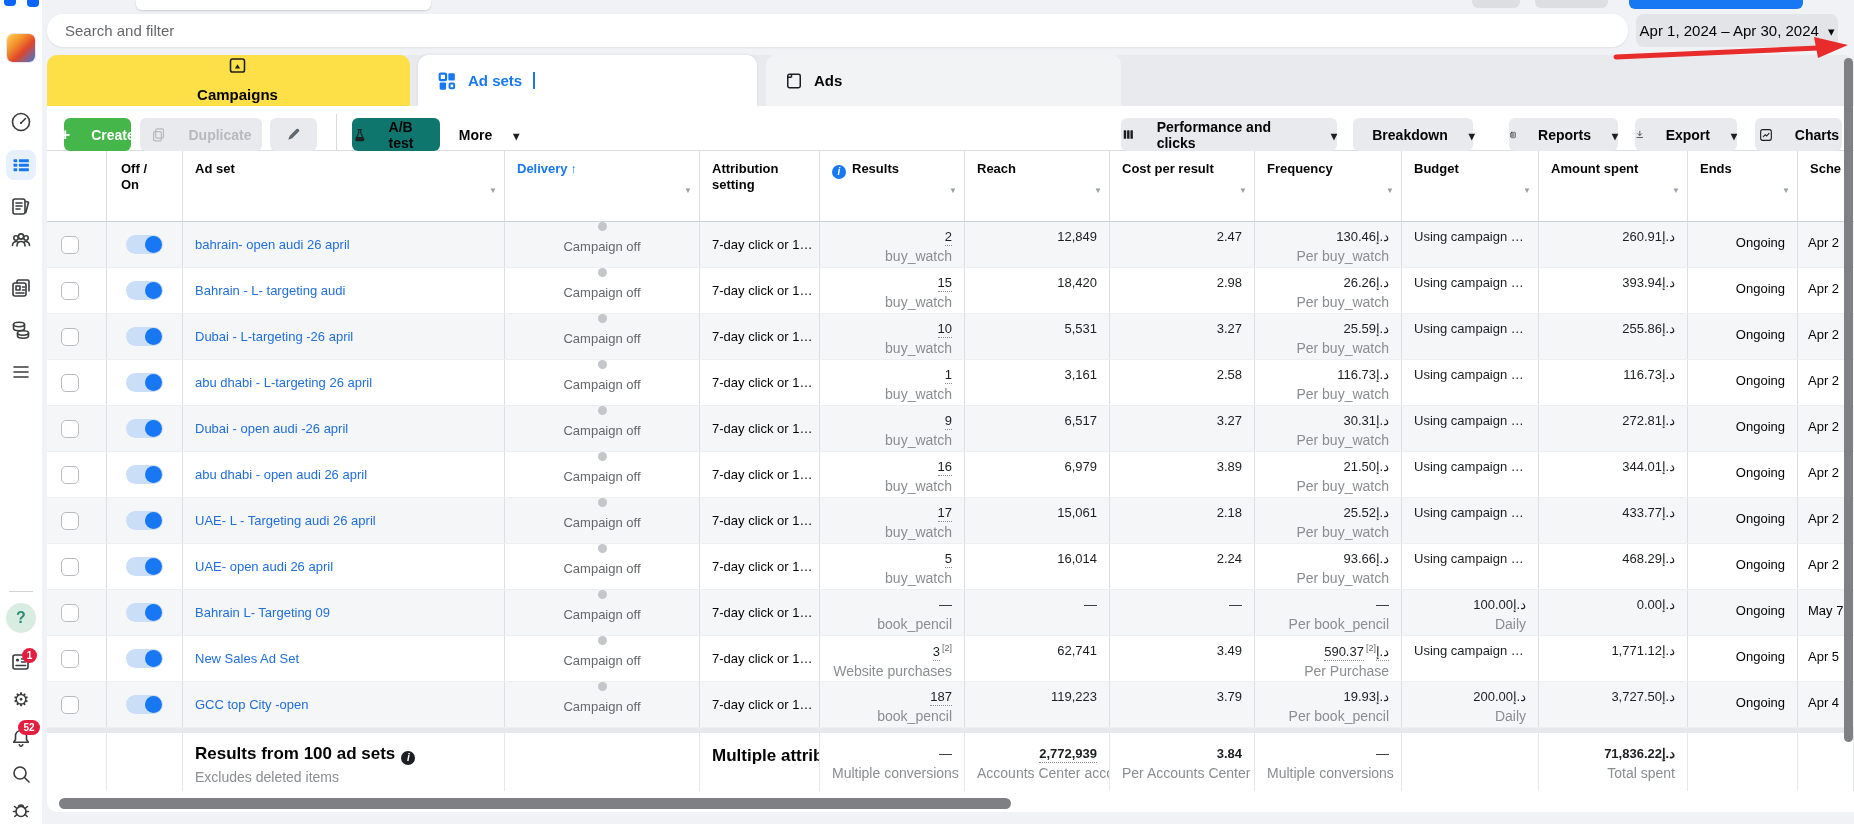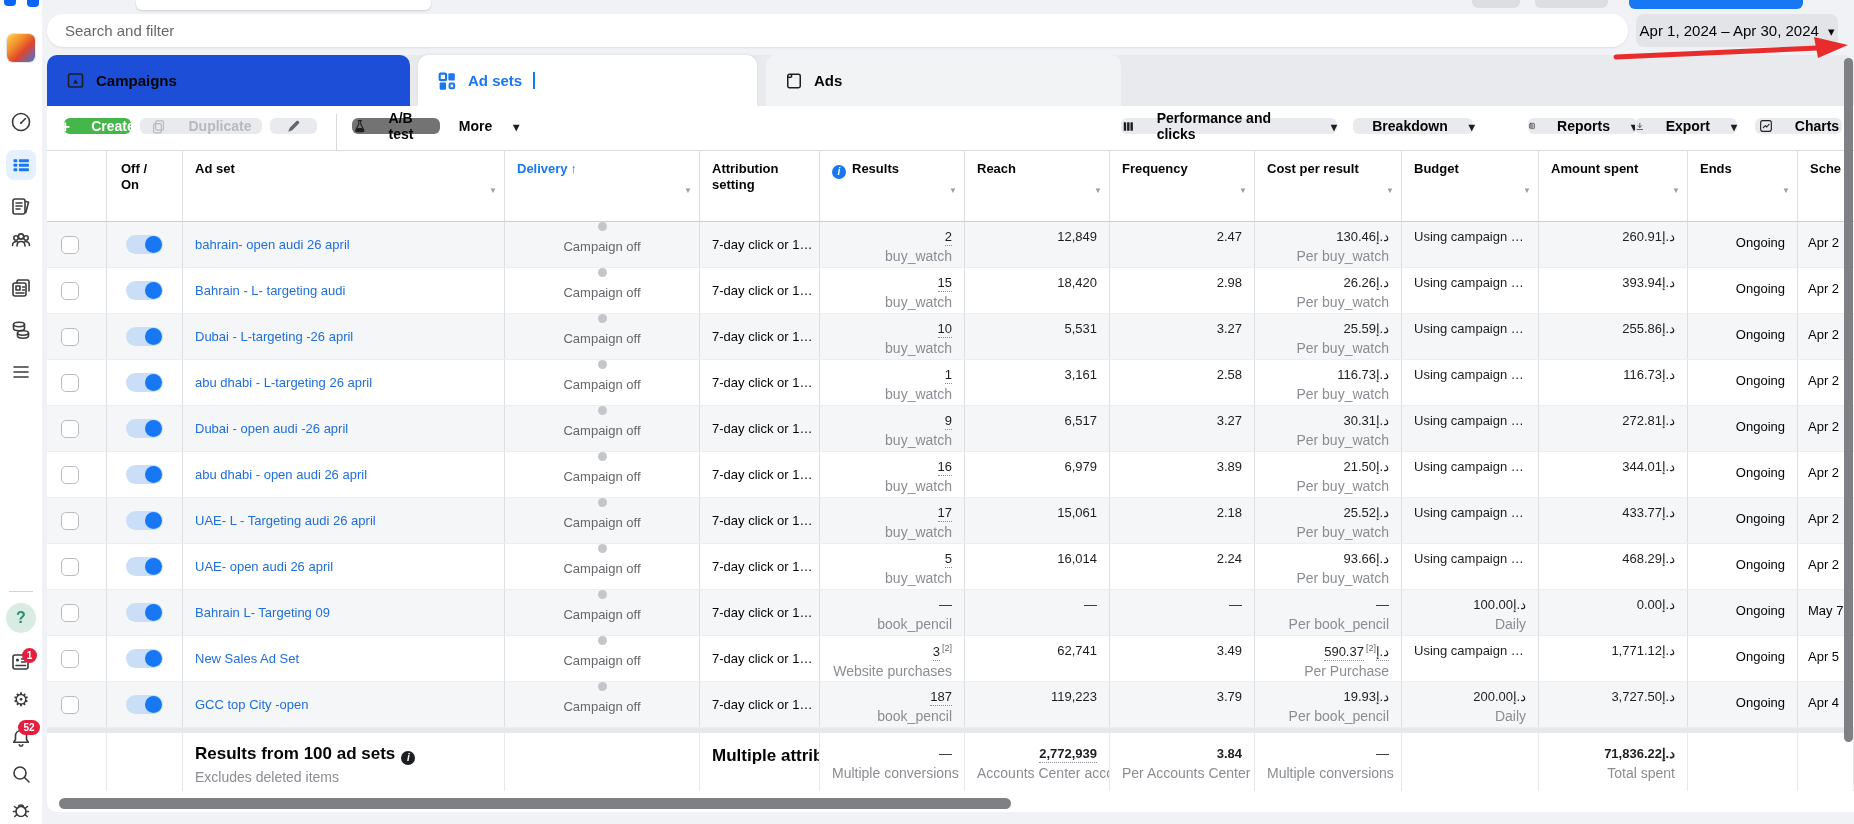--- a/index.html
+++ b/index.html
@@ -39,44 +39,44 @@
   .date-btn { position:absolute; left:1636px; top:14px; width:202px; height:33px; background:#e2e4e8; border-radius:8px;
     display:flex; align-items:center; justify-content:center; gap:9px; font-size:15px; color:#050505; cursor:pointer; }
   .date-caret::after { content:"\25BE"; font-size:13px; color:#050505; }
   .red-arrow { position:absolute; left:1610px; top:34px; z-index:9; pointer-events:none; }
 
   
   .tab-strip { position:absolute; left:47px; top:55px; width:1807px; height:51px; background:#e8eaee; border-radius:10px 10px 0 0; }
   .tab { position:absolute; top:0; height:51px; display:flex; align-items:center; gap:10px; padding-left:18px;
     font-size:15px; font-weight:bold; border-radius:10px 10px 0 0; cursor:pointer; }
   .tab svg { flex:0 0 auto; }
-  .tab-campaigns { left:0; width:363px; background:#1d4ed8; color:#050505; }
+  .tab-campaigns { left:0; width:363px; background:#fde047; color:#050505;flex-direction:column; }
   .tab-adsets { left:371px; width:339px; background:#fff; color:#1877f2; box-shadow:0 -1px 3px rgba(0,0,0,.06); }
   .tab-ads { left:719px; width:355px; background:#f2f3f5; color:#050505; }
   .cursor-bar { width:1.5px; height:17px; background:#1877f2; margin-left:1px; }
 
   
   .panel { position:absolute; left:47px; top:106px; width:1807px; height:706px; background:#fff; border-radius:0 0 0 10px; }
 
   
-  .btn { position:absolute; top:118px; height:16px; border-radius:6px; display:flex; align-items:center; justify-content:center;
+  .btn { position:absolute; top:118px; height:33px; border-radius:6px; display:flex; align-items:center; justify-content:center;
     gap:21px; font-size:14px; font-weight:bold; cursor:pointer; z-index:3; }
   .btn svg { stroke:#1c1e21; fill:none; stroke-width:1.7; stroke-linecap:round; stroke-linejoin:round; }
   .btn-create { left:64px; width:67px; background:#45b649; color:#fff; }
   .plus::after { content:"+"; font-size:17px; font-weight:bold; color:#fff; line-height:1; }
   .btn-duplicate { left:140px; width:122px; background:#e8eaed; color:#b6bac0; }
   .btn-duplicate svg { stroke:#b6bac0; }
   .btn-edit { left:270px; width:47px; background:#e8eaed; }
   .tool-div { position:absolute; left:336px; top:114px; width:1px; height:40px; background:#d8dadd; }
-  .btn-ab { left:352px; width:88px; background:#737373; color:#050505; }
+  .btn-ab { left:352px; width:88px; background:#0f766e; color:#050505; }
   .btn-more { left:452px; width:74px; background:transparent; color:#050505; }
   .caret::after { content:"\25BE"; font-size:12px; color:#1c1e21; }
   .btn-perf { left:1121px; width:216px; background:#e8eaed; color:#050505; }
   .btn-breakdown { left:1353px; width:120px; background:#e8eaed; color:#050505; }
-  .btn-reports { left:1509px; width:109px; background:#e8eaed; color:#050505;margin-left:19px; }
+  .btn-reports { left:1509px; width:109px; background:#e8eaed; color:#050505; }
   .btn-export { left:1635px; width:102px; background:#e8eaed; color:#050505; }
   .btn-charts { left:1755px; width:87px; background:#e8eaed; color:#050505; }
   .btn .filled { fill:#1c1e21; stroke:none; }
 
   
   .tbl { position:absolute; left:47px; top:150px; width:1807px; }
   .grid { display:grid; grid-template-columns:60px 76px 322px 195px 120px 145px 145px 145px 147px 137px 149px 110px 1fr; }
   .thead { height:72px; border-top:1px solid #dadde1; border-bottom:1px solid #ccd0d5; background:#fff; }
   .th { position:relative; font-size:13px; font-weight:bold; padding:10px 22px 0 12px; border-right:1px solid #dde0e3; line-height:1.25; }
   .th:last-child { border-right:none; overflow:hidden; white-space:nowrap; }
@@ -349,22 +349,22 @@
 <div class="tbl">
 
   <div class="grid thead">
     <div class="th"></div>
     <div class="th" style="padding-left:14px;"><span>Off / On</span></div>
     <div class="th"><span>Ad set</span><span class="fcaret"></span></div>
     <div class="th th-delivery"><span>Delivery</span><span class="sortup"></span><span class="fcaret"></span></div>
     <div class="th"><span>Attribution setting</span></div>
     <div class="th"><span class="info-i"></span><span>Results</span><span class="fcaret"></span></div>
     <div class="th"><span>Reach</span><span class="fcaret"></span></div>
+    <div class="th"><span>Cost per result</span><span class="fcaret"></span></div>
     <div class="th"><span>Frequency</span><span class="fcaret"></span></div>
-    <div class="th"><span>Cost per result</span><span class="fcaret"></span></div>
     <div class="th"><span>Budget</span><span class="fcaret"></span></div>
     <div class="th"><span>Amount spent</span><span class="fcaret"></span></div>
     <div class="th"><span>Ends</span><span class="fcaret"></span></div>
     <div class="th"><span>Sche</span></div>
   </div>
 
   <div class="rows">
       <div class="grid trow">
     <div class="cell c-sel">
       <div class="checkbox"></div>

